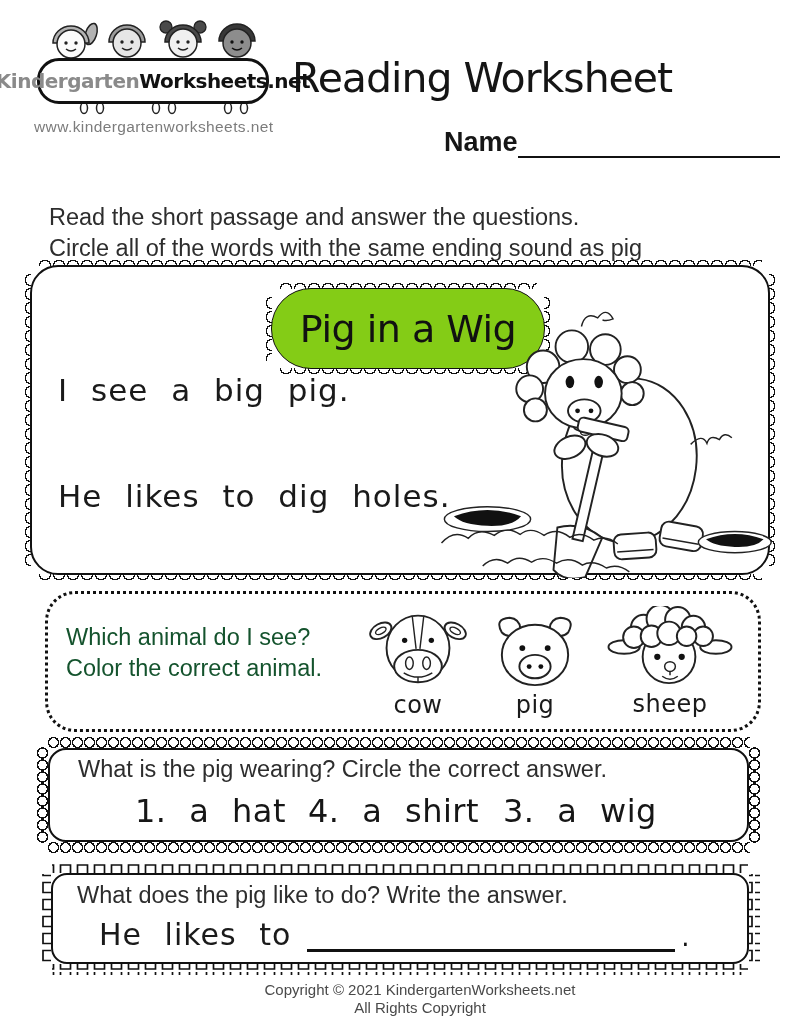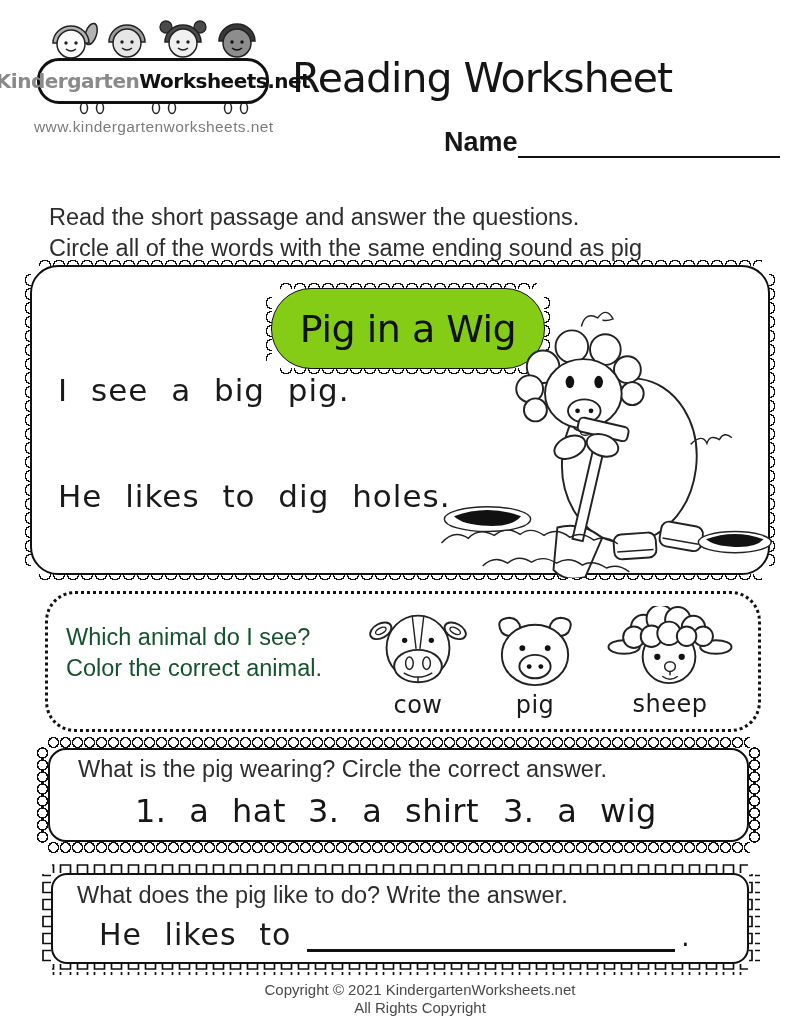--- a/index.html
+++ b/index.html
@@ -294,21 +294,21 @@
 
   <div class="q2-box">
     <div class="ring-t"></div>
     <div class="ring-b"></div>
     <div class="ring-l"></div>
     <div class="ring-r"></div>
     <div class="q2-inner">
       <div class="q2-prompt">What is the pig wearing?  Circle the correct answer.</div>
       <div class="q2-opts">
         <span class="q2-opt opt-0 hand">1. a hat</span>
-        <span class="q2-opt opt-1 hand">3. a shirt</span>
+        <span class="q2-opt opt-1 hand">4. a shirt</span>
         <span class="q2-opt opt-2 hand">3. a wig</span>
       </div>
     </div>
   </div>
 
   <div class="q3-box">
     <svg width="720" height="113" viewBox="0 0 720 113" style="position:absolute;left:0;top:0;">
       <defs>
         <pattern id="stT" width="17" height="11" patternUnits="userSpaceOnUse">
             <path d="M3.5 11 V3 H13.5 V11" fill="none" stroke="#111" stroke-width="1.7"></path>

